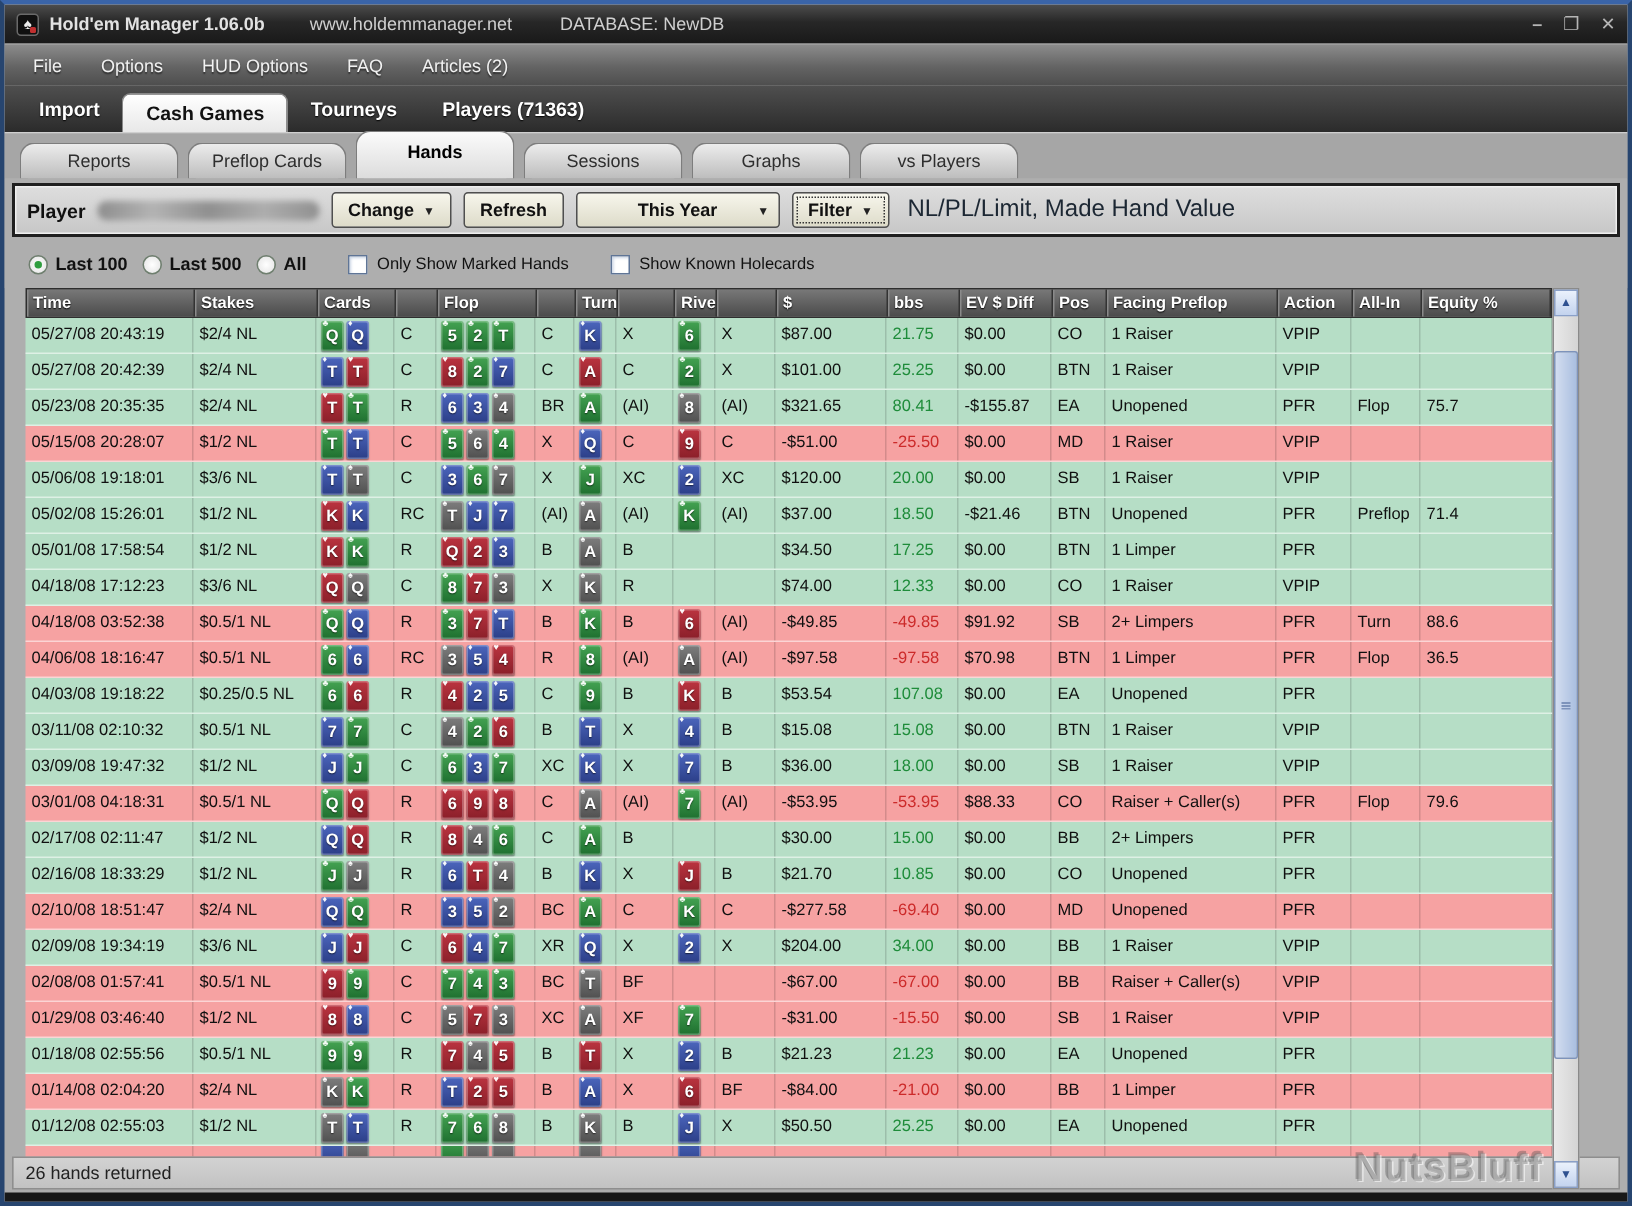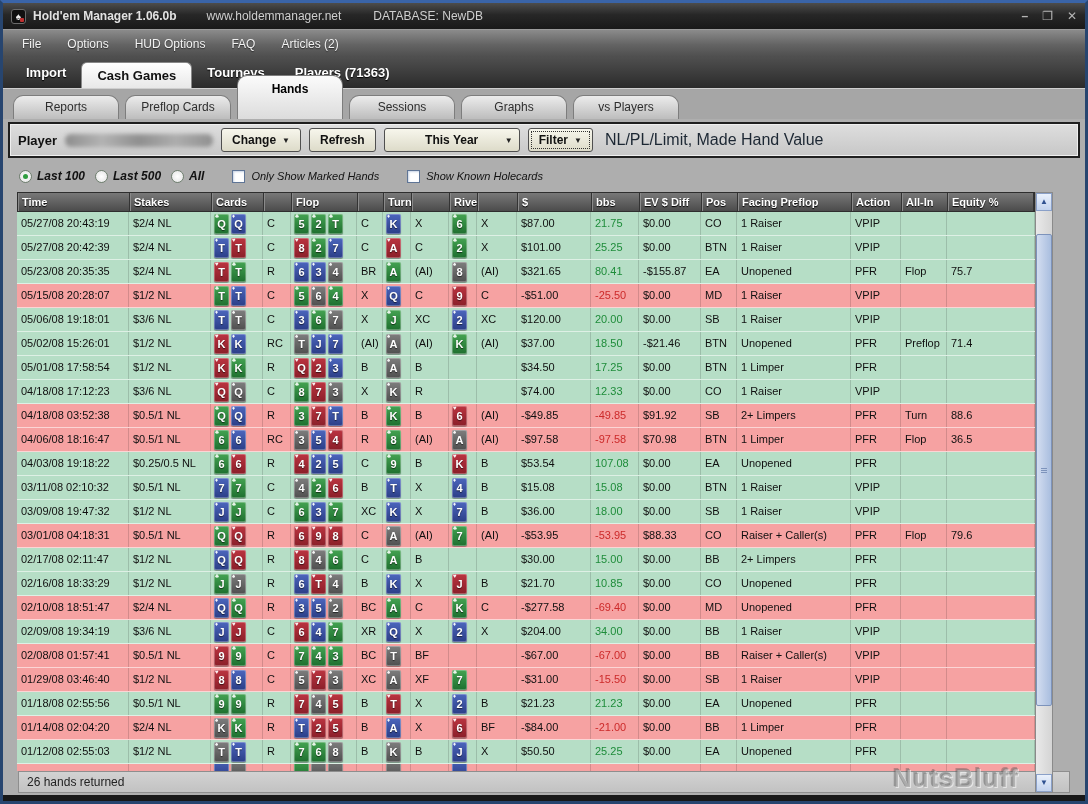--- a/index.html
+++ b/index.html
@@ -18,34 +18,34 @@
   
   .menubar{height:28px;background:linear-gradient(#8b8b8b,#636363 55%,#4e4e4e);border-top:1px solid #9c9c9c;display:flex;color:#f2f2f2;font-size:12px;padding:0 6px;}
   .menu-item{padding:0 13px;line-height:28px;text-shadow:0 1px 1px rgba(0,0,0,.5);cursor:default;}
   
   .maintabs{height:32px;background:linear-gradient(#4f4f4f,#2b2b2b);display:flex;align-items:flex-end;padding:0 8px;border-bottom:1px solid #cfcfcf;}
   .mtab{color:#fff;font-weight:bold;font-size:13px;padding:0 15px;line-height:30px;text-shadow:0 1px 1px #000;cursor:default;}
   .mtab.active{background:linear-gradient(#ffffff,#e8e8e8);color:#111;border-radius:6px 6px 0 0;line-height:26px;height:26px;text-shadow:none;border:1px solid #888;border-bottom:none;}
   
   .subtabs{height:30px;display:flex;align-items:flex-end;padding:0 0 0 10px;gap:6px;background:#a6a6a6;}
   .stab{width:106px;text-align:center;font-size:12px;color:#2e2e2e;background:linear-gradient(#ececec,#bdbdbd);border:1px solid #7d7d7d;border-bottom:none;border-radius:10px 10px 0 0;height:24px;line-height:23px;cursor:default;margin-top:36px;}
-  .stab.active{height:44px;line-height:27px;background:linear-gradient(#fbfbfb,#dcdcdc);font-weight:bold;color:#000;}
+  .stab.active{height:32px;line-height:27px;background:linear-gradient(#fbfbfb,#dcdcdc);font-weight:bold;color:#000;}
   
   .filterwrap{padding:3px 5px 2px 5px;background:#aeaeae;}
   .filterbox{height:36px;border:2px solid #1f1f1f;box-shadow:inset 0 0 0 1px #efefef;background:linear-gradient(#dedede,#c7c7c7);display:flex;align-items:center;padding:0 8px;gap:8px;}
   .lbl-player{font-weight:bold;font-size:13px;color:#101010;}
   .nameblur{width:148px;height:13px;border-radius:6px;background:linear-gradient(90deg,#8d8d8d,#b3b3b3 25%,#8f8f8f 50%,#adadad 75%,#909090);filter:blur(2px);}
   .btn{height:24px;background:linear-gradient(#f7f6ec,#dddbc9);border:1px solid #4f4f4f;border-radius:3px;font-weight:bold;font-size:12px;color:#111;padding:0 10px;display:flex;align-items:center;gap:6px;cursor:default;}
   .btn .arr{font-size:8px;color:#222;}
   .combo{width:136px;justify-content:center;position:relative;}
   .combo .arr{position:absolute;right:6px;}
   .btn.filterbtn{outline:1px dotted #333;outline-offset:-4px;}
   .filtersummary{font-size:16px;color:#1c2733;margin-left:4px;}
   
-  .optionsrow{height:32px;display:flex;align-items:center;padding:0 16px 0 16px;gap:10px;background:#aeaeae;font-size:12px;color:#111;font-style:italic;}
+  .optionsrow{height:32px;display:flex;align-items:center;padding:0 16px 0 16px;gap:10px;background:#aeaeae;font-size:12px;color:#111;}
   .radio{display:flex;align-items:center;gap:5px;font-weight:bold;cursor:default;}
   .rb{width:13px;height:13px;border-radius:50%;background:radial-gradient(#fff,#e2e2e2);border:1px solid #6f7f6f;display:inline-block;position:relative;}
   .rb.sel::after{content:"";position:absolute;left:3px;top:3px;width:5px;height:5px;border-radius:50%;background:#2f9e3f;}
   .cbgroup{display:flex;align-items:center;gap:6px;margin-left:18px;font-weight:normal;font-size:11px;cursor:default;}
   .cb{width:13px;height:13px;background:#fff;border:1px solid #5f7596;box-shadow:inset 1px 1px 2px #c9d4e4;display:inline-block;}
   
   .tablezone{position:relative;margin:0 32px 0 14px;}
   .tgrid{margin-right:18px;border-radius:23px;}
   :root{--cols:112px 82px 52px 28px 66px 26px 28px 38px 28px 40px 74px 48px 62px 36px 114px 50px 46px 1fr;}
   .thead{display:grid;grid-template-columns:var(--cols);height:20px;background:linear-gradient(#787878,#4b4b4b);border:1px solid #2e2e2e;}
@@ -63,21 +63,21 @@
   .su-h{background:linear-gradient(#bb3440,#8a1f29);}
   .su-s{background:linear-gradient(#7e7e7e,#4f4f4f);}
   .partial{height:7px;overflow:hidden;border-bottom:none;}
   
   .sbar{position:absolute;top:0;right:0;width:18px;height:601px;display:flex;flex-direction:column;background:#d9d9d9;border:1px solid #8a8a8a;z-index:5;}
   .sbtn{height:18px;background:linear-gradient(#eaf1fc,#c3d3ee);border:1px solid #8aa0c8;color:#2f5190;font-size:8px;line-height:16px;text-align:center;cursor:default;}
   .strack{flex:1;position:relative;background:linear-gradient(90deg,#e9e9e9,#d4d4d4);}
   .sthumb{position:absolute;left:0;right:0;top:4%;height:84%;background:linear-gradient(90deg,#d3ddf0,#a9bedf);border:1px solid #7d93bb;border-radius:2px;}
   .sthumb::after{content:"";position:absolute;left:4px;right:4px;top:50%;height:5px;margin-top:-2px;background:repeating-linear-gradient(#7d93bb 0 1px,transparent 1px 2px);}
   
-  .statusbar{height:22px;margin:0 15px;background:linear-gradient(#d2d2d2,#c2c2c2);border:1px solid #8e8e8e;display:flex;align-items:center;font-size:12px;color:#222;padding:0 8px;position:relative;}
+  .statusbar{height:22px;margin:0 5px;background:linear-gradient(#d2d2d2,#c2c2c2);border:1px solid #8e8e8e;display:flex;align-items:center;font-size:12px;color:#222;padding:0 8px;position:relative;}
   .watermark{position:absolute;right:50px;bottom:-2px;font-size:26px;font-weight:bold;letter-spacing:1px;color:rgba(125,125,125,.45);text-shadow:1px 1px 0 rgba(255,255,255,.55),-1px -1px 0 rgba(70,70,70,.35);pointer-events:none;}
   .bottomedge{height:8px;background:#181818;margin-top:2px;}
 </style>
 </head>
 <body>
 
 <div class="window">
 
   <div class="titlebar">
     <span class="appicon">♠</span>

